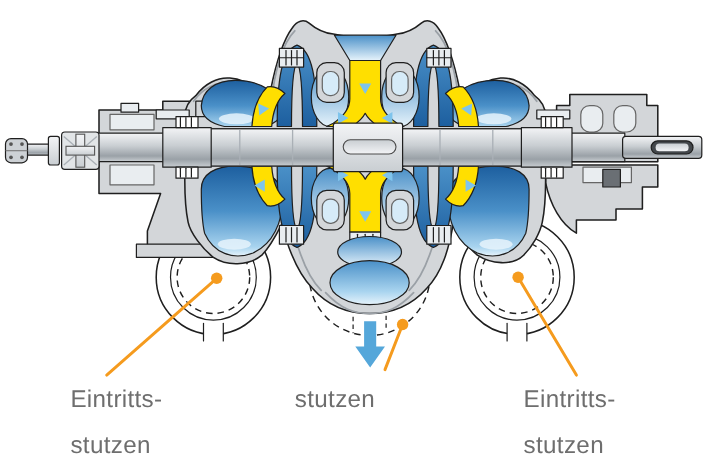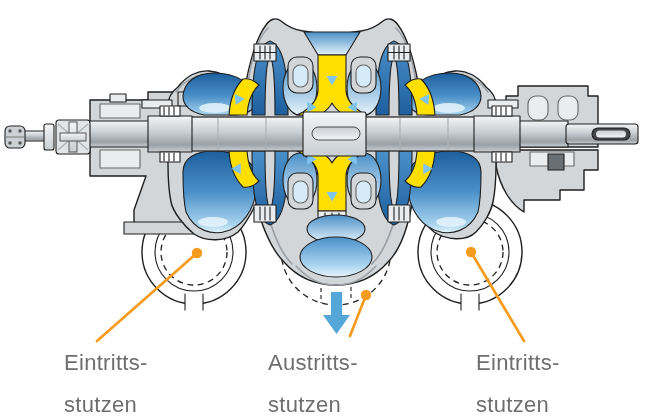--- a/index.html
+++ b/index.html
@@ -297,20 +297,19 @@
     <line x1="471" y1="252" x2="524" y2="341" class="orange"></line>
     <circle cx="471" cy="252" r="5.2" class="dot"></circle>
   </g>
 </svg>
 
 <div class="label" style="left:64px">
   <div>Eintritts-</div>
   <div>stutzen</div>
 </div>
 <div class="label" style="left:268px">
-  <div>Austritts-</div>
   <div>stutzen</div>
 </div>
 <div class="label" style="left:476px">
   <div>Eintritts-</div>
   <div>stutzen</div>
 </div>
 </div>
 
 </body></html>

